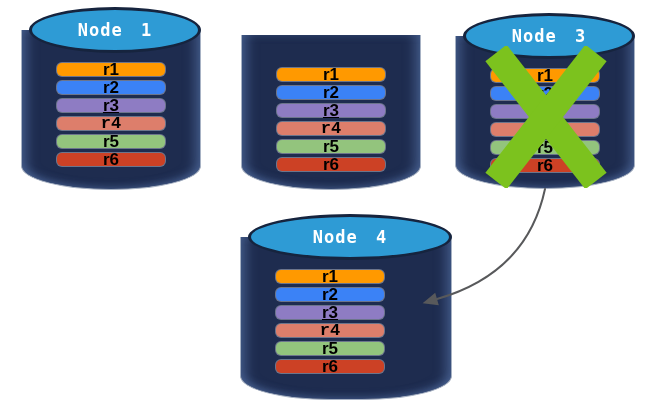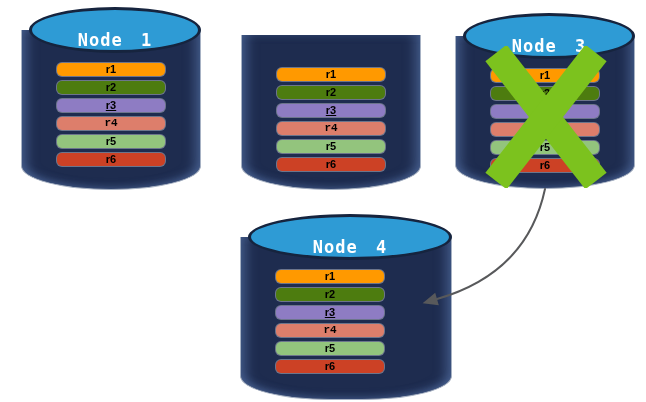--- a/index.html
+++ b/index.html
@@ -28,21 +28,21 @@
   }
   .cyl-top {
     position: absolute;
     left: 8px; right: 0; top: 0;
     height: 46px;
     background: #2E9BD5;
     border: 3px solid #16243E;
     border-radius: 50%;
     box-sizing: border-box;
     display: flex;
-    align-items: flex-end;
+    align-items: center;
     justify-content: center;
     z-index: 2;
   }
   .node-title {
     color: #ffffff;
     font-family: "DejaVu Sans Mono", monospace;
     font-weight: 700;
     font-size: 17px;
     letter-spacing: 1px;
     word-spacing: 7px;
@@ -57,27 +57,27 @@
     gap: 5px;
     z-index: 3;
   }
   .row {
     height: 13px;
     border-radius: 5px;
     display: flex;
     align-items: center;
     justify-content: center;
     font-weight: 700;
-    font-size: 11px;
+    font-size: 17px;
     line-height: 13px;
     color: #000000;
     box-shadow: 0 0 0 1px rgba(255,255,255,.35);
   }
   .c1 { background: #FF9900; }
-  .c2 { background: #4d7c0f; }
+  .c2 { background: #3b82f6; }
   .c3 { background: #8E7CC3; text-decoration: underline; }
   .c4 { background: #DD7E6B; font-family: Liberation Mono, monospace; }
   .c5 { background: #93C47D; }
   .c6 { background: #CC4125; }
 
   
   #node1 { left: 21px;  top: 7px;   height: 183px; }
   #node2 { left: 241px; top: 12px;  height: 178px; }
   #node3 { left: 455px; top: 13px;  height: 176px; }
   #node4 { left: 240px; top: 214px; height: 186px; padding-left: 32px; }

